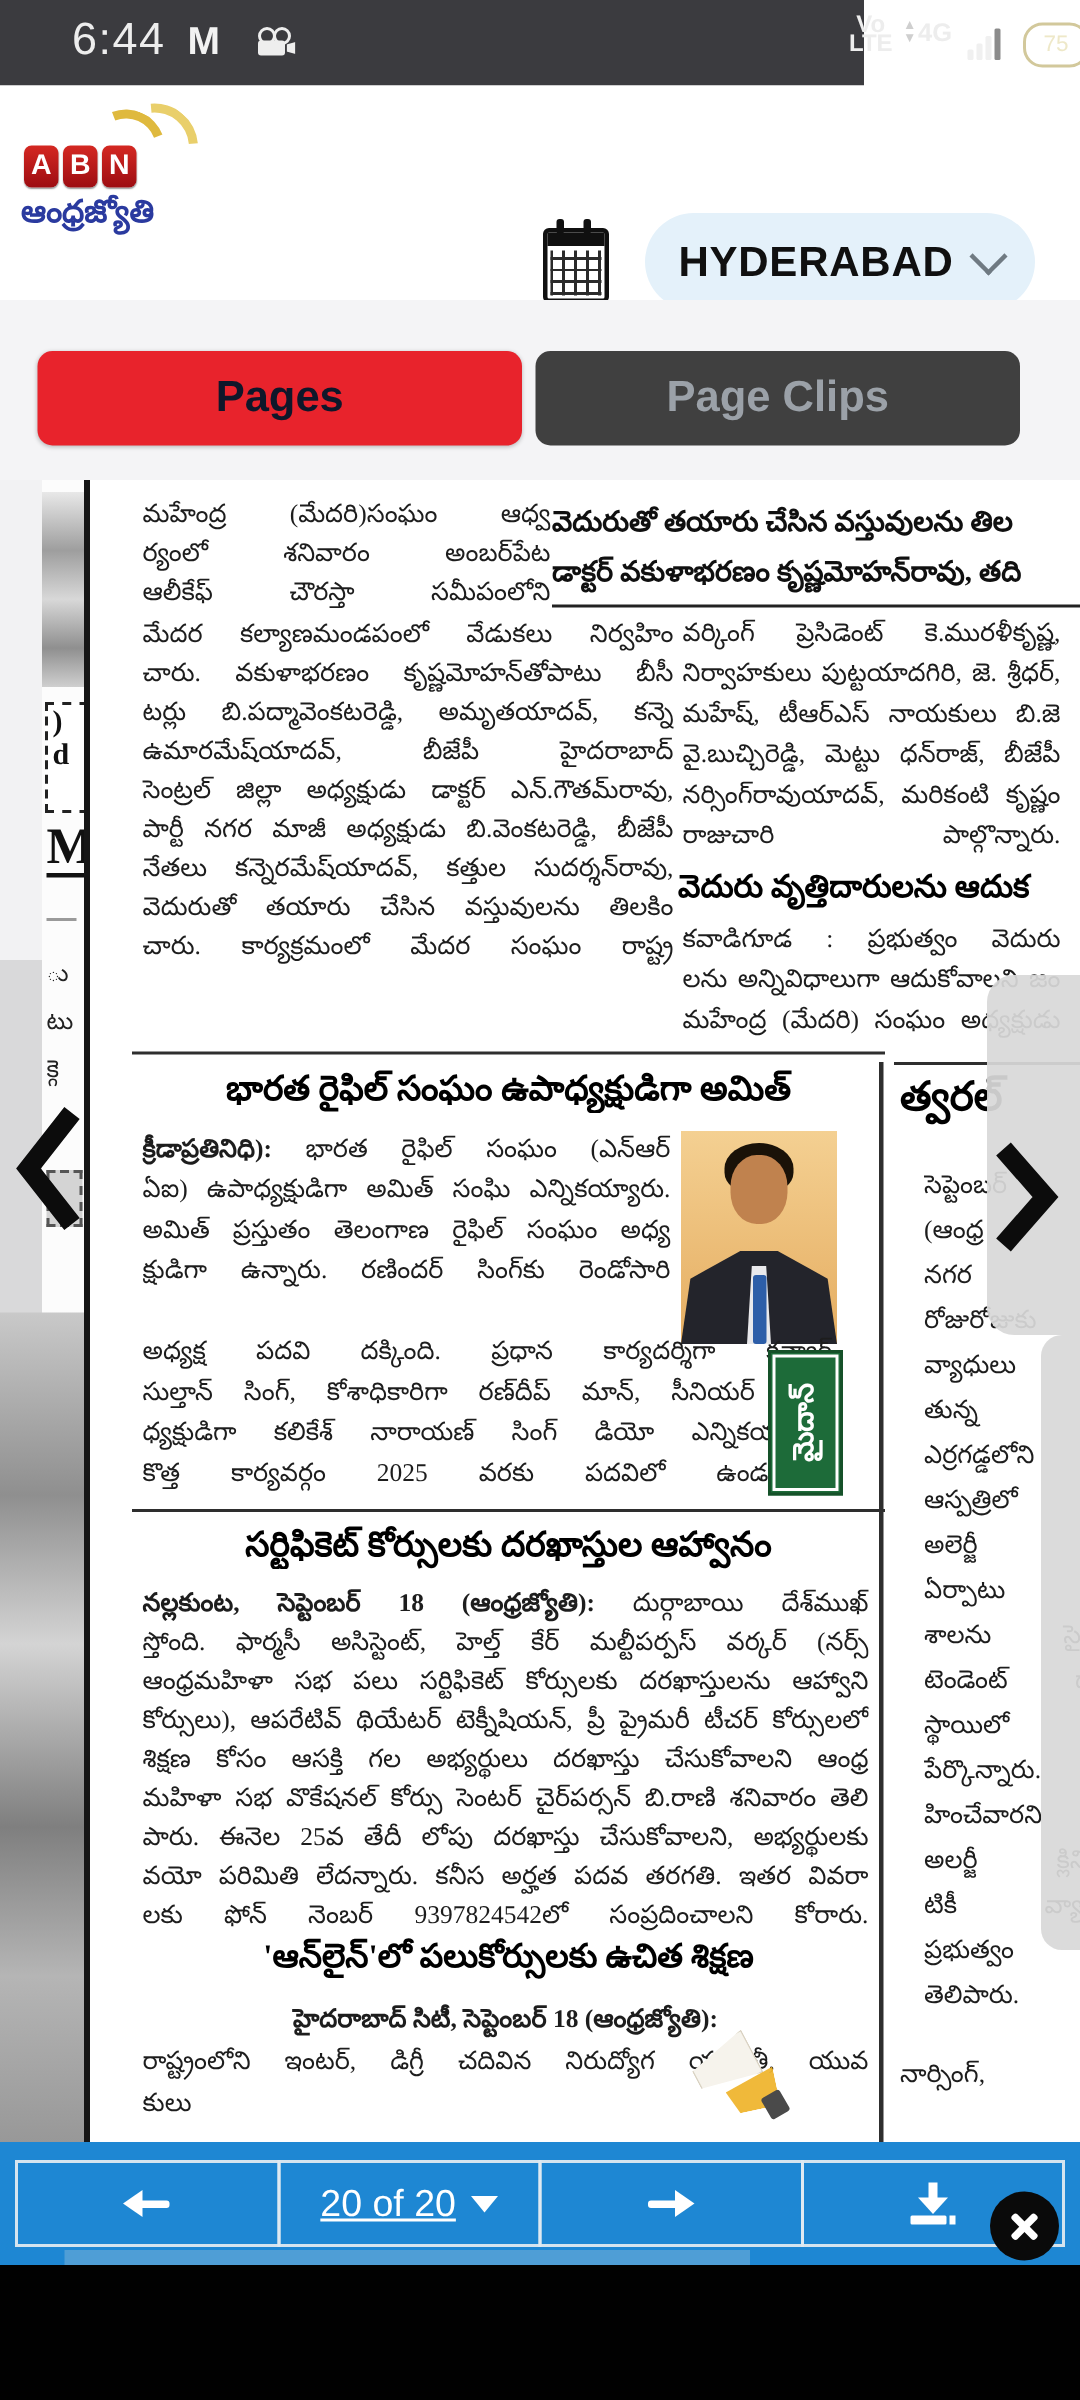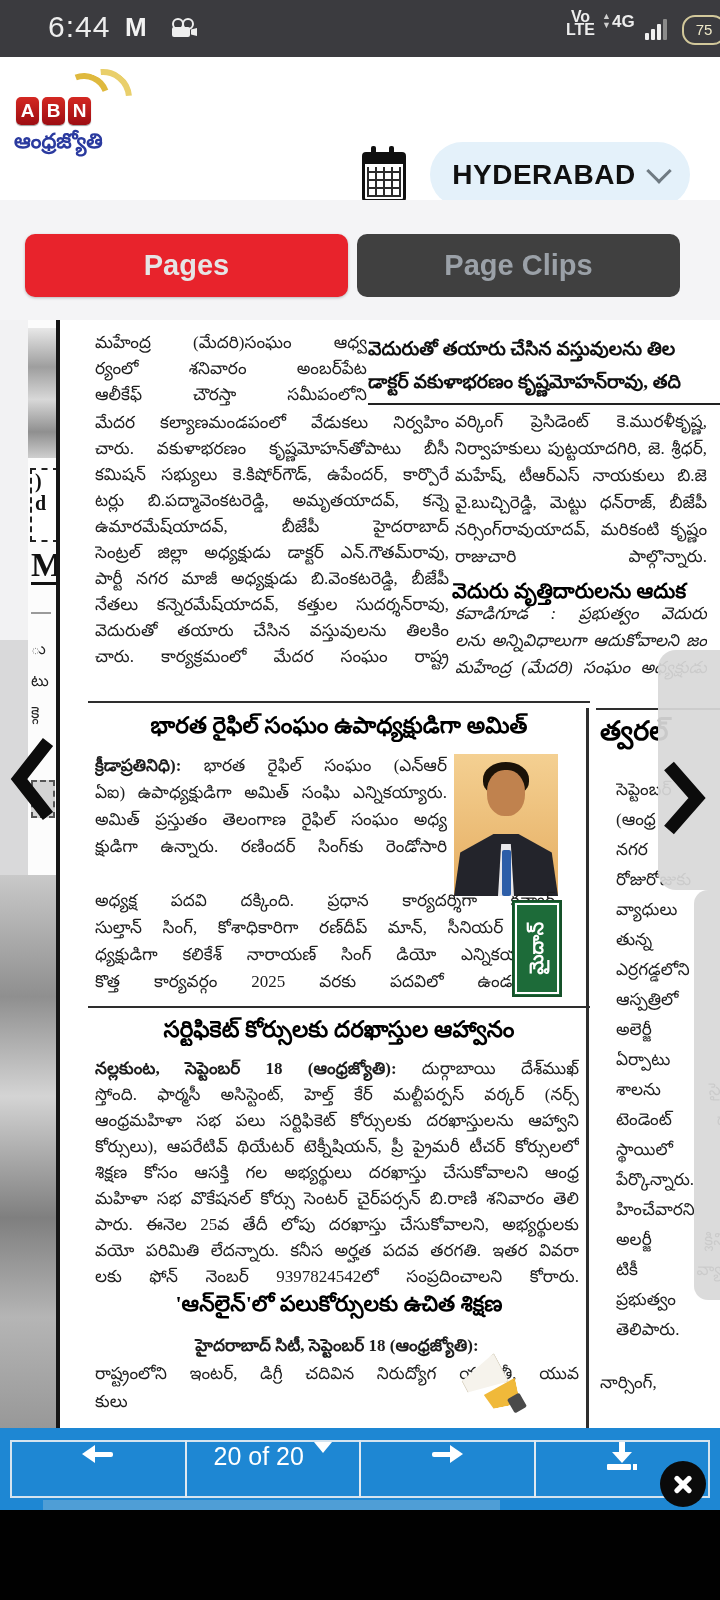--- a/index.html
+++ b/index.html
@@ -1,19 +1,19 @@
 <!DOCTYPE html>
 <html><head>
 <meta charset="utf-8">
 <style>
   html,body{margin:0;padding:0;background:#888;}
   .screen{position:relative;width:720px;height:1600px;background:#fff;overflow:hidden;
           font-family:"Liberation Sans",sans-serif;}
   
-  .status-bar{position:absolute;left:0;top:0;width:720px;height:57px;background:#3b3b3f;color:#ededed;}
+  .status-bar{position:absolute;left:0;top:0;width:576px;height:57px;background:#3b3b3f;color:#ededed;}
   .sb-time{position:absolute;left:48px;top:10px;font-size:30px;font-weight:400;letter-spacing:1px;}
   .sb-gmail{position:absolute;left:125px;top:12px;font-size:26px;font-weight:bold;color:#f2f2f2;}
   .sb-rec{position:absolute;left:172px;top:18px;width:26px;height:20px;}
   .sb-rec .r1{position:absolute;left:0;top:0;width:8px;height:8px;border:2px solid #eee;border-radius:50%;}
   .sb-rec .r2{position:absolute;left:10px;top:0;width:8px;height:8px;border:2px solid #eee;border-radius:50%;}
   .sb-rec .bd{position:absolute;left:0;top:9px;width:18px;height:10px;background:#eee;border-radius:2px;}
   .sb-rec .hd{position:absolute;left:19px;top:10px;width:6px;height:8px;background:#eee;clip-path:polygon(0 20%,100% 0,100% 100%,0 80%);}
   .sb-volte{position:absolute;left:566px;top:10px;font-size:16px;font-weight:bold;line-height:13px;text-align:center;}
   .sb-updown{position:absolute;left:602px;top:12px;font-size:9px;line-height:9px;color:#cfcfcf;}
   .sb-4g{position:absolute;left:612px;top:12px;font-size:17px;font-weight:bold;}
@@ -48,21 +48,21 @@
   .edition-pill .txt{font-size:28px;font-weight:bold;color:#101010;letter-spacing:.5px;}
   .chev-down{width:15px;height:15px;border-right:3px solid #6f7a82;border-bottom:3px solid #6f7a82;
        transform:rotate(45deg);margin-top:-8px;}
   .clipped-line{position:absolute;left:64px;top:176px;width:600px;height:5px;opacity:.75;
        background:repeating-linear-gradient(90deg,#4a4a4a 0 13px,transparent 13px 24px);}
   .clip-rule{position:absolute;left:0;top:188px;width:720px;height:2px;background:#dcdcdc;}
   
   .tab-strip{position:absolute;left:0;top:200px;width:720px;height:120px;background:#f4f4f6;}
   .tab{position:absolute;top:34px;width:323px;height:63px;border-radius:10px;text-align:center;line-height:63px;
        font-size:29px;font-weight:bold;cursor:pointer;}
-  .tab-pages{left:25px;background:#e8232c;color:#e5e5e5;box-shadow:0 1px 3px rgba(0,0,0,.25);}
+  .tab-pages{left:25px;background:#e8232c;color:#0f172a;box-shadow:0 1px 3px rgba(0,0,0,.25);}
   .tab-clips{left:357px;background:#404040;color:#9ba1a8;}
   
   .viewer{position:absolute;left:0;top:320px;width:720px;height:1108px;background:#e9e9e9;}
   .gutter-top{position:absolute;left:0;top:0;width:28px;height:320px;background:#f2f2f3;}
   .gutter-bot{position:absolute;left:0;top:320px;width:28px;height:788px;background:#d9d9da;}
   .prev-strip{position:absolute;left:28px;top:0;width:28px;height:1108px;background:#fcfcfc;overflow:hidden;}
   .ps-photo{position:absolute;left:0;top:8px;width:28px;height:130px;
        background:linear-gradient(180deg,#e8e8e8,#9e9e9e 30%,#d8d8d8 55%,#8f8f8f 80%,#cfcfcf);}
   .ps-box{position:absolute;left:2px;top:148px;width:22px;height:70px;border:2px dashed #222;background:#fff;
        font-family:"Liberation Serif",serif;font-weight:bold;color:#111;font-size:20px;line-height:22px;padding-left:3px;}
@@ -113,22 +113,22 @@
   .mega .grip{position:absolute;left:52px;top:40px;width:14px;height:16px;background:#4a4a4a;transform:rotate(-30deg);border-radius:2px;}
   
   .vrule{position:absolute;left:526px;top:388px;width:3px;height:720px;background:#2e2e2e;}
   .rc-head{position:absolute;left:540px;top:396px;font-family:"Liberation Serif",serif;font-weight:bold;
       font-size:27px;color:#000;white-space:nowrap;overflow:hidden;width:118px;}
   .band{position:absolute;background:#d8d8d8;opacity:.93;}
   .chevron{position:absolute;z-index:6;cursor:pointer;}
   
   .page-bar{position:absolute;left:0;top:1428px;width:720px;height:82px;background:#1e87d3;}
   .bar-cells{position:absolute;left:10px;top:12px;width:700px;height:58px;display:flex;}
-  .cell{flex:1;border:2px solid rgba(223,233,240,.95);margin-right:-2px;display:flex;
-      justify-content:center;cursor:pointer;color:#fff;}
+  .cell{flex:1;border:2px solid rgba(223,233,240,.95);margin-right:-2px;display:flex;align-items:center;
+      justify-content:center;cursor:pointer;color:#fff;text-decoration:underline;}
   .cell:last-child{margin-right:0;}
   .pg-label{font-size:25px;color:#fff;margin-right:10px;}
   .tri-down{width:0;height:0;border-left:9px solid transparent;border-right:9px solid transparent;border-top:11px solid #fff;}
   .arr{position:relative;width:36px;height:24px;}
   .arr .shaft{position:absolute;left:3px;top:10px;width:24px;height:5px;background:#fff;border-radius:2px;}
   .arr .head{position:absolute;right:2px;top:3px;width:0;height:0;border-left:13px solid #fff;
       border-top:9px solid transparent;border-bottom:9px solid transparent;}
   .arr.left{transform:scaleX(-1);}
   .dl{position:relative;width:30px;height:28px;}
   .dl .sh{position:absolute;left:12px;top:0;width:6px;height:12px;background:#fff;}
@@ -229,39 +229,38 @@
           <div class="tl">ర్యంలో శనివారం అంబర్‌పేట</div>
           <div class="tl">ఆలీకేఫ్ చౌరస్తా సమీపంలోని</div>
         </div>
       <div class="abs" style="left:308px;top:12px;width:354px;border-bottom:2px solid #222;padding-bottom:5px;">
           <div class="cap-line">వెదురుతో తయారు చేసిన వస్తువులను తిల</div>
           <div class="cap-line">డాక్టర్ వకుళాభరణం కృష్ణమోహన్‌రావు, తది</div>
         </div>
       <div class="abs" style="left:35px;top:90px;width:354px;">
           <div class="tl">మేదర కల్యాణమండపంలో వేడుకలు నిర్వహిం</div>
           <div class="tl">చారు. వకుళాభరణం కృష్ణమోహన్‌తోపాటు బీసీ</div>
-          <div class="tl">కమిషన్ సభ్యులు కె.కిషోర్‌గౌడ్, ఉపేందర్, కార్పొరే</div>
           <div class="tl">టర్లు బి.పద్మావెంకటరెడ్డి, అమృతయాదవ్, కన్నె</div>
           <div class="tl">ఉమారమేష్‌యాదవ్, బీజేపీ హైదరాబాద్</div>
           <div class="tl">సెంట్రల్ జిల్లా అధ్యక్షుడు డాక్టర్ ఎన్.గౌతమ్‌రావు,</div>
           <div class="tl">పార్టీ నగర మాజీ అధ్యక్షుడు బి.వెంకటరెడ్డి, బీజేపీ</div>
           <div class="tl">నేతలు కన్నెరమేష్‌యాదవ్, కత్తుల సుదర్శన్‌రావు,</div>
           <div class="tl">వెదురుతో తయారు చేసిన వస్తువులను తిలకిం</div>
           <div class="tl">చారు. కార్యక్రమంలో మేదర సంఘం రాష్ట్ర</div>
         </div>
       <div class="abs" style="left:395px;top:88px;width:252px;">
           <div class="tl tl27">వర్కింగ్ ప్రెసిడెంట్ కె.మురళీకృష్ణ,</div>
           <div class="tl tl27">నిర్వాహకులు పుట్టయాదగిరి, జె. శ్రీధర్,</div>
           <div class="tl tl27">మహేష్, టీఆర్ఎస్ నాయకులు బి.జె</div>
           <div class="tl tl27">వై.బుచ్చిరెడ్డి, మెట్టు ధన్‌రాజ్, బీజేపీ</div>
           <div class="tl tl27">నర్సింగ్‌రావుయాదవ్, మరికంటి కృష్ణం</div>
           <div class="tl tl27">రాజుచారి పాల్గొన్నారు.</div>
         </div>
       <div class="abs headline" style="left:392px;top:255px;width:268px;font-size:21px;text-align:left;">వెదురు వృత్తిదారులను ఆదుక</div>
-      <div class="abs" style="left:395px;top:280px;width:252px;font-style:italic;">
+      <div class="abs" style="left:395px;top:292px;width:252px;">
           <div class="tl tl27">కవాడిగూడ : ప్రభుత్వం వెదురు</div>
           <div class="tl tl27">లను అన్నివిధాలుగా ఆదుకోవాలని జం</div>
           <div class="tl tl27">మహేంద్ర (మేదరి) సంఘం అధ్యక్షుడు</div>
         </div>
 
       <div class="rule" style="left:28px;top:381px;width:502px;"></div>
       <div class="abs headline" style="left:28px;top:390px;width:502px;">భారత రైఫిల్ సంఘం ఉపాధ్యక్షుడిగా అమిత్</div>
       <div class="abs" style="left:35px;top:432px;width:352px;">
         <div class="tl tl27"><b>క్రీడాప్రతినిధి):</b><span> భారత రైఫిల్ సంఘం (ఎన్ఆర్</span></div>
         <div>

